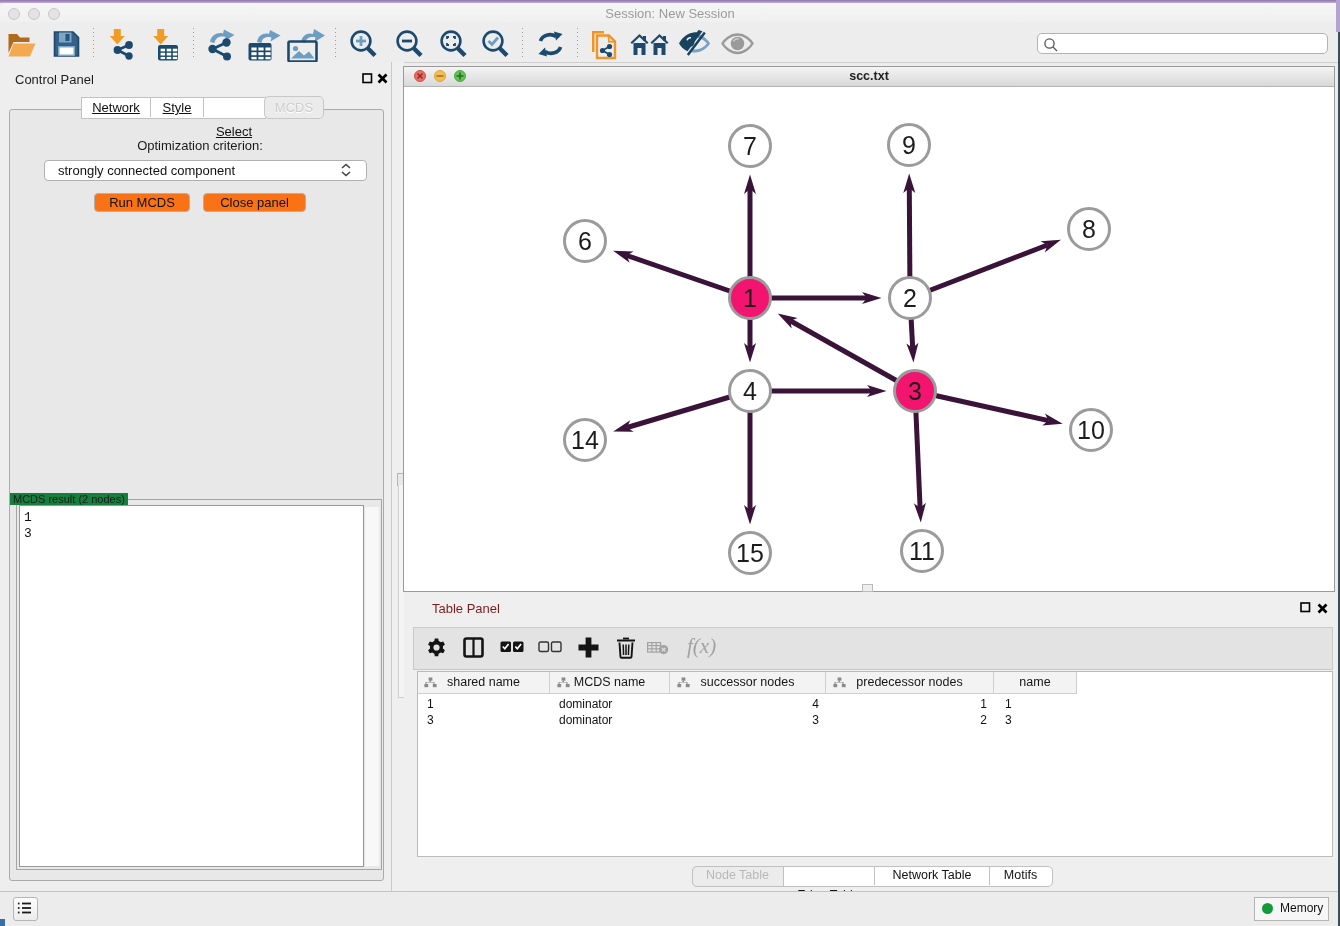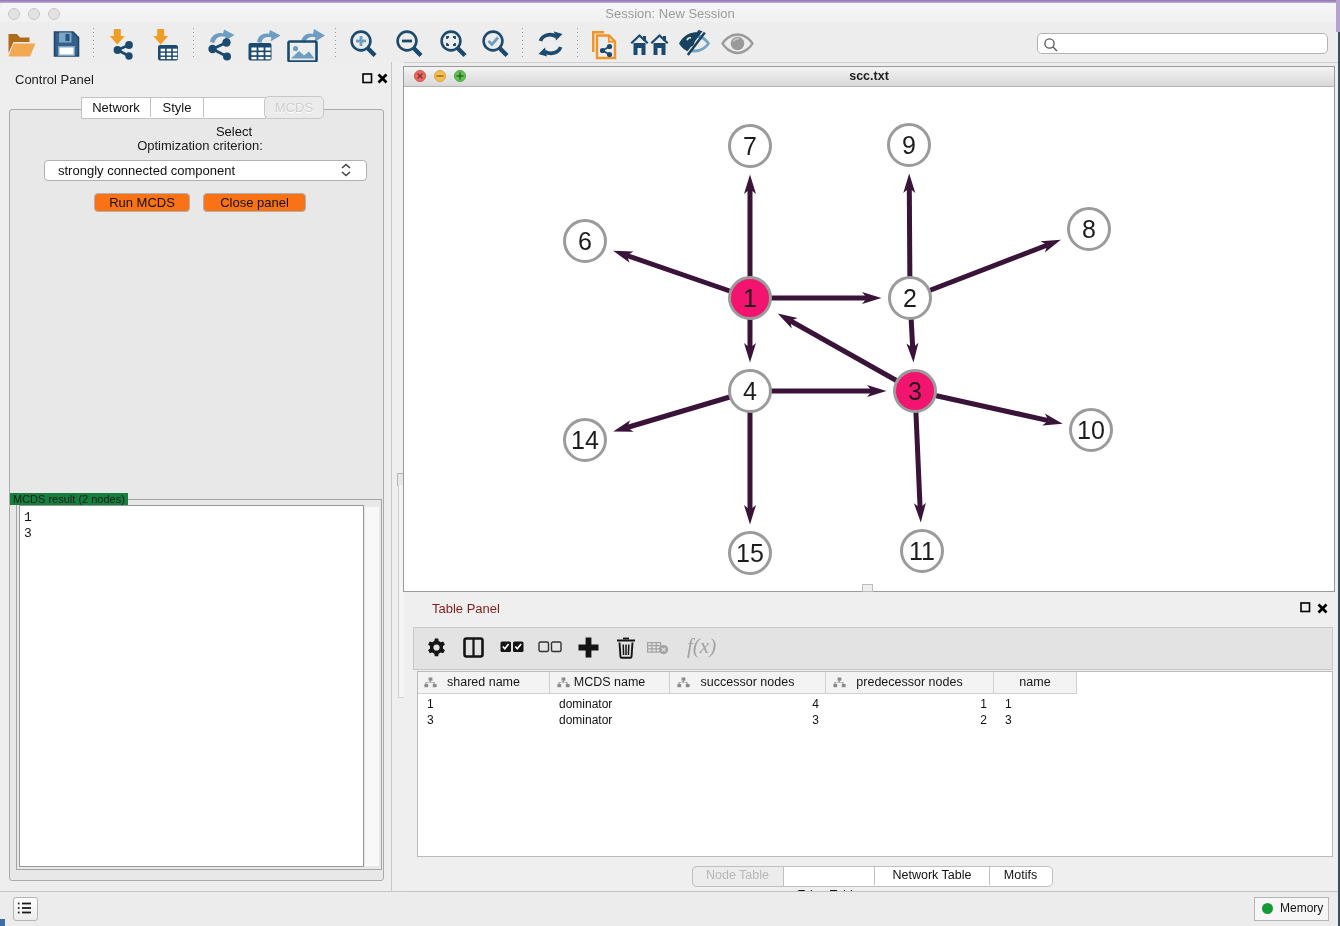--- a/index.html
+++ b/index.html
@@ -11,21 +11,21 @@
  border-top-left-radius:6px;border-top-right-radius:6px;}
 #apptitle{left:0;top:6px;width:1340px;text-align:center;font-size:13px;color:#9b9b9b;}
 .tl{width:10px;height:10px;border-radius:50%;background:#e4e2e4;border:1px solid #c9c7c9;top:8px;}
 #toolbar{left:0;top:22px;width:1340px;height:40px;background:#eeedee;border-bottom:1px solid #cfcfcf;}
 .sep{top:28px;width:1px;height:31px;background:repeating-linear-gradient(#9a9a9a 0 1.5px,rgba(0,0,0,0) 1.5px 4px);}
 #searchbox{left:1037px;top:33px;width:289px;height:19px;background:#fff;border:1px solid #b3b3b3;border-radius:5px;}
 
 #cp{left:0;top:62px;width:391px;height:829px;background:#eeeeee;border-right:1px solid #c9c9c9;}
 #cptitle{left:15px;top:72px;font-size:13px;color:#1d1d1d;}
 #cpinner{left:9px;top:109px;width:373px;height:770px;background:#e9e8e9;border:1px solid #ababab;border-radius:3px;}
-.tabtxt{font-size:13px;color:#111;}
+.tabtxt{font-size:13px;color:#111;text-decoration:underline;}
 #optlabel{left:0;top:138px;width:400px;text-align:center;font-size:13px;color:#1a1a1a;}
 #dropdown{left:44px;top:160px;width:308px;height:19px;background:#fff;border:1px solid #b0b0b0;border-radius:4px;
  font-size:13px;color:#111;line-height:19px;padding-left:13px;}
 .btn{height:17px;background:#f97316;border:1px solid #b0b0b0;border-radius:4px;font-size:13px;color:#111;
  text-align:center;line-height:17px;}
 #fieldset{left:16px;top:499px;width:364px;height:369px;border:1px solid #a5a5a5;}
 #legend{left:10px;top:493px;background:#15803d;padding:0 3px;font-size:11px;color:#1a1a1a;}
 #cptext{left:19px;top:505px;width:345px;height:362px;background:#fff;border:1px solid #989898;
  font-family:"Liberation Mono",monospace;font-size:13px;color:#111;line-height:16px;padding:4px 0 0 4px;box-sizing:border-box;}
 #cpscroll{left:364px;top:507px;width:14px;height:359px;background:#f8f8f8;border-left:1px solid #e3e3e3;}

